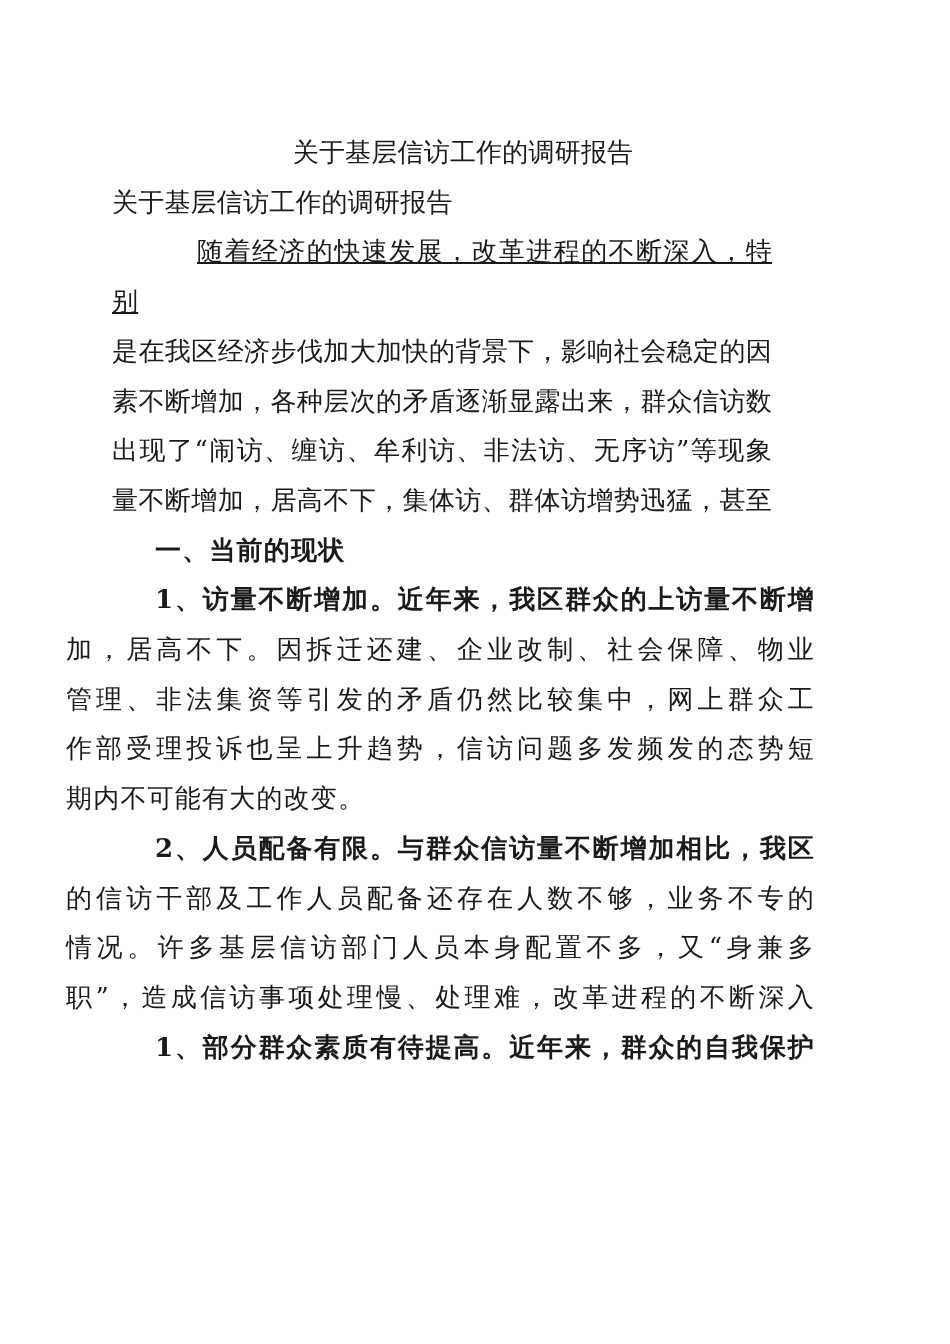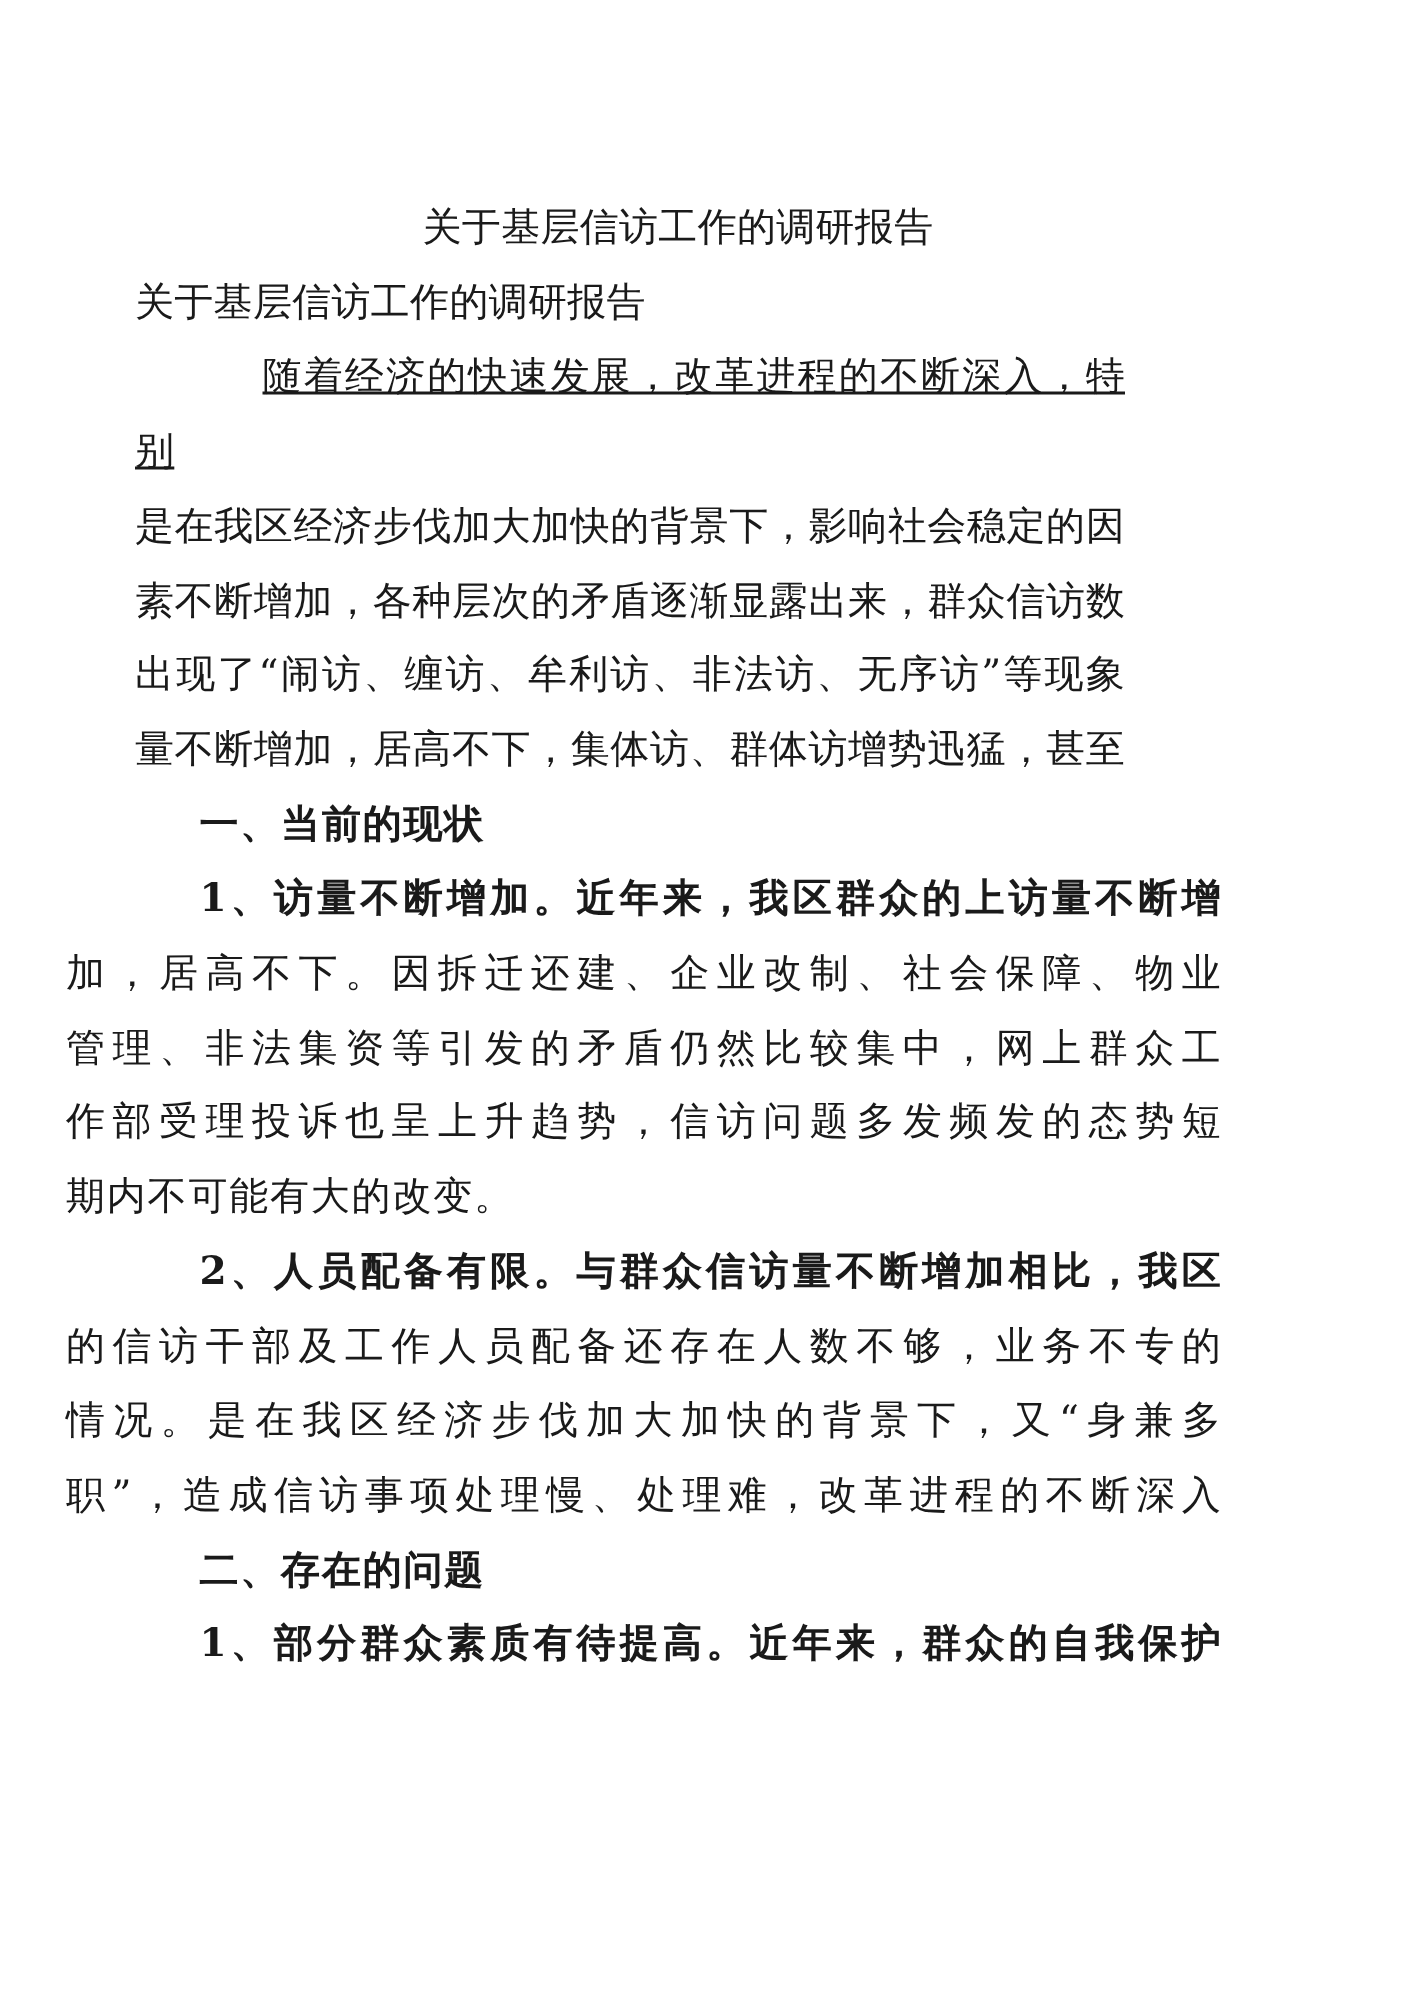--- a/index.html
+++ b/index.html
@@ -3,21 +3,21 @@
 <meta charset="utf-8">
 <style>
   html, body { margin: 0; padding: 0; background: #ffffff; }
   .page {
     position: relative;
     width: 950px;
     height: 1344px;
     box-sizing: border-box;
     background: #ffffff;
     overflow: hidden;
-    padding: 128px 135px 0 44px;
+    padding: 128px 135px 0 66px;
     font-family: "DejaVu Serif", serif;
     font-size: 26px;
     line-height: 49.7px;
     color: #1a1a1a;
   }
   .line { text-align: left; }
   
   .c { text-align: center; padding-left: 45px; letter-spacing: 0.2px; }
   
   .sub { margin-left: 46px; letter-spacing: 0.2px; }
@@ -47,20 +47,19 @@
   <div class="line main fi">一、当前的现状</div>
 
   <div class="line main fi jl">1、访量不断增加。近年来，我区群众的上访量不断增</div>
   <div class="line main jl">加，居高不下。因拆迁还建、企业改制、社会保障、物业</div>
   <div class="line main jl">管理、非法集资等引发的矛盾仍然比较集中，网上群众工</div>
   <div class="line main jl">作部受理投诉也呈上升趋势，信访问题多发频发的态势短</div>
   <div class="line main">期内不可能有大的改变。</div>
 
   <div class="line main fi jl">2、人员配备有限。与群众信访量不断增加相比，我区</div>
   <div class="line main jl">的信访干部及工作人员配备还存在人数不够，业务不专的</div>
-  <div class="line main jl">情况。是在我区经济步伐加大加快的背景下，又“身兼多</div>
+  <div class="line main jl">情况。许多基层信访部门人员本身配置不多，又“身兼多</div>
   <div class="line main jl">职”，造成信访事项处理慢、处理难，改革进程的不断深入</div>
 
-  <div class="line main fi">二、存在的问题</div>
 
   <div class="line main fi jl">1、部分群众素质有待提高。近年来，群众的自我保护</div>
 
 </div>
 
 </body></html>

